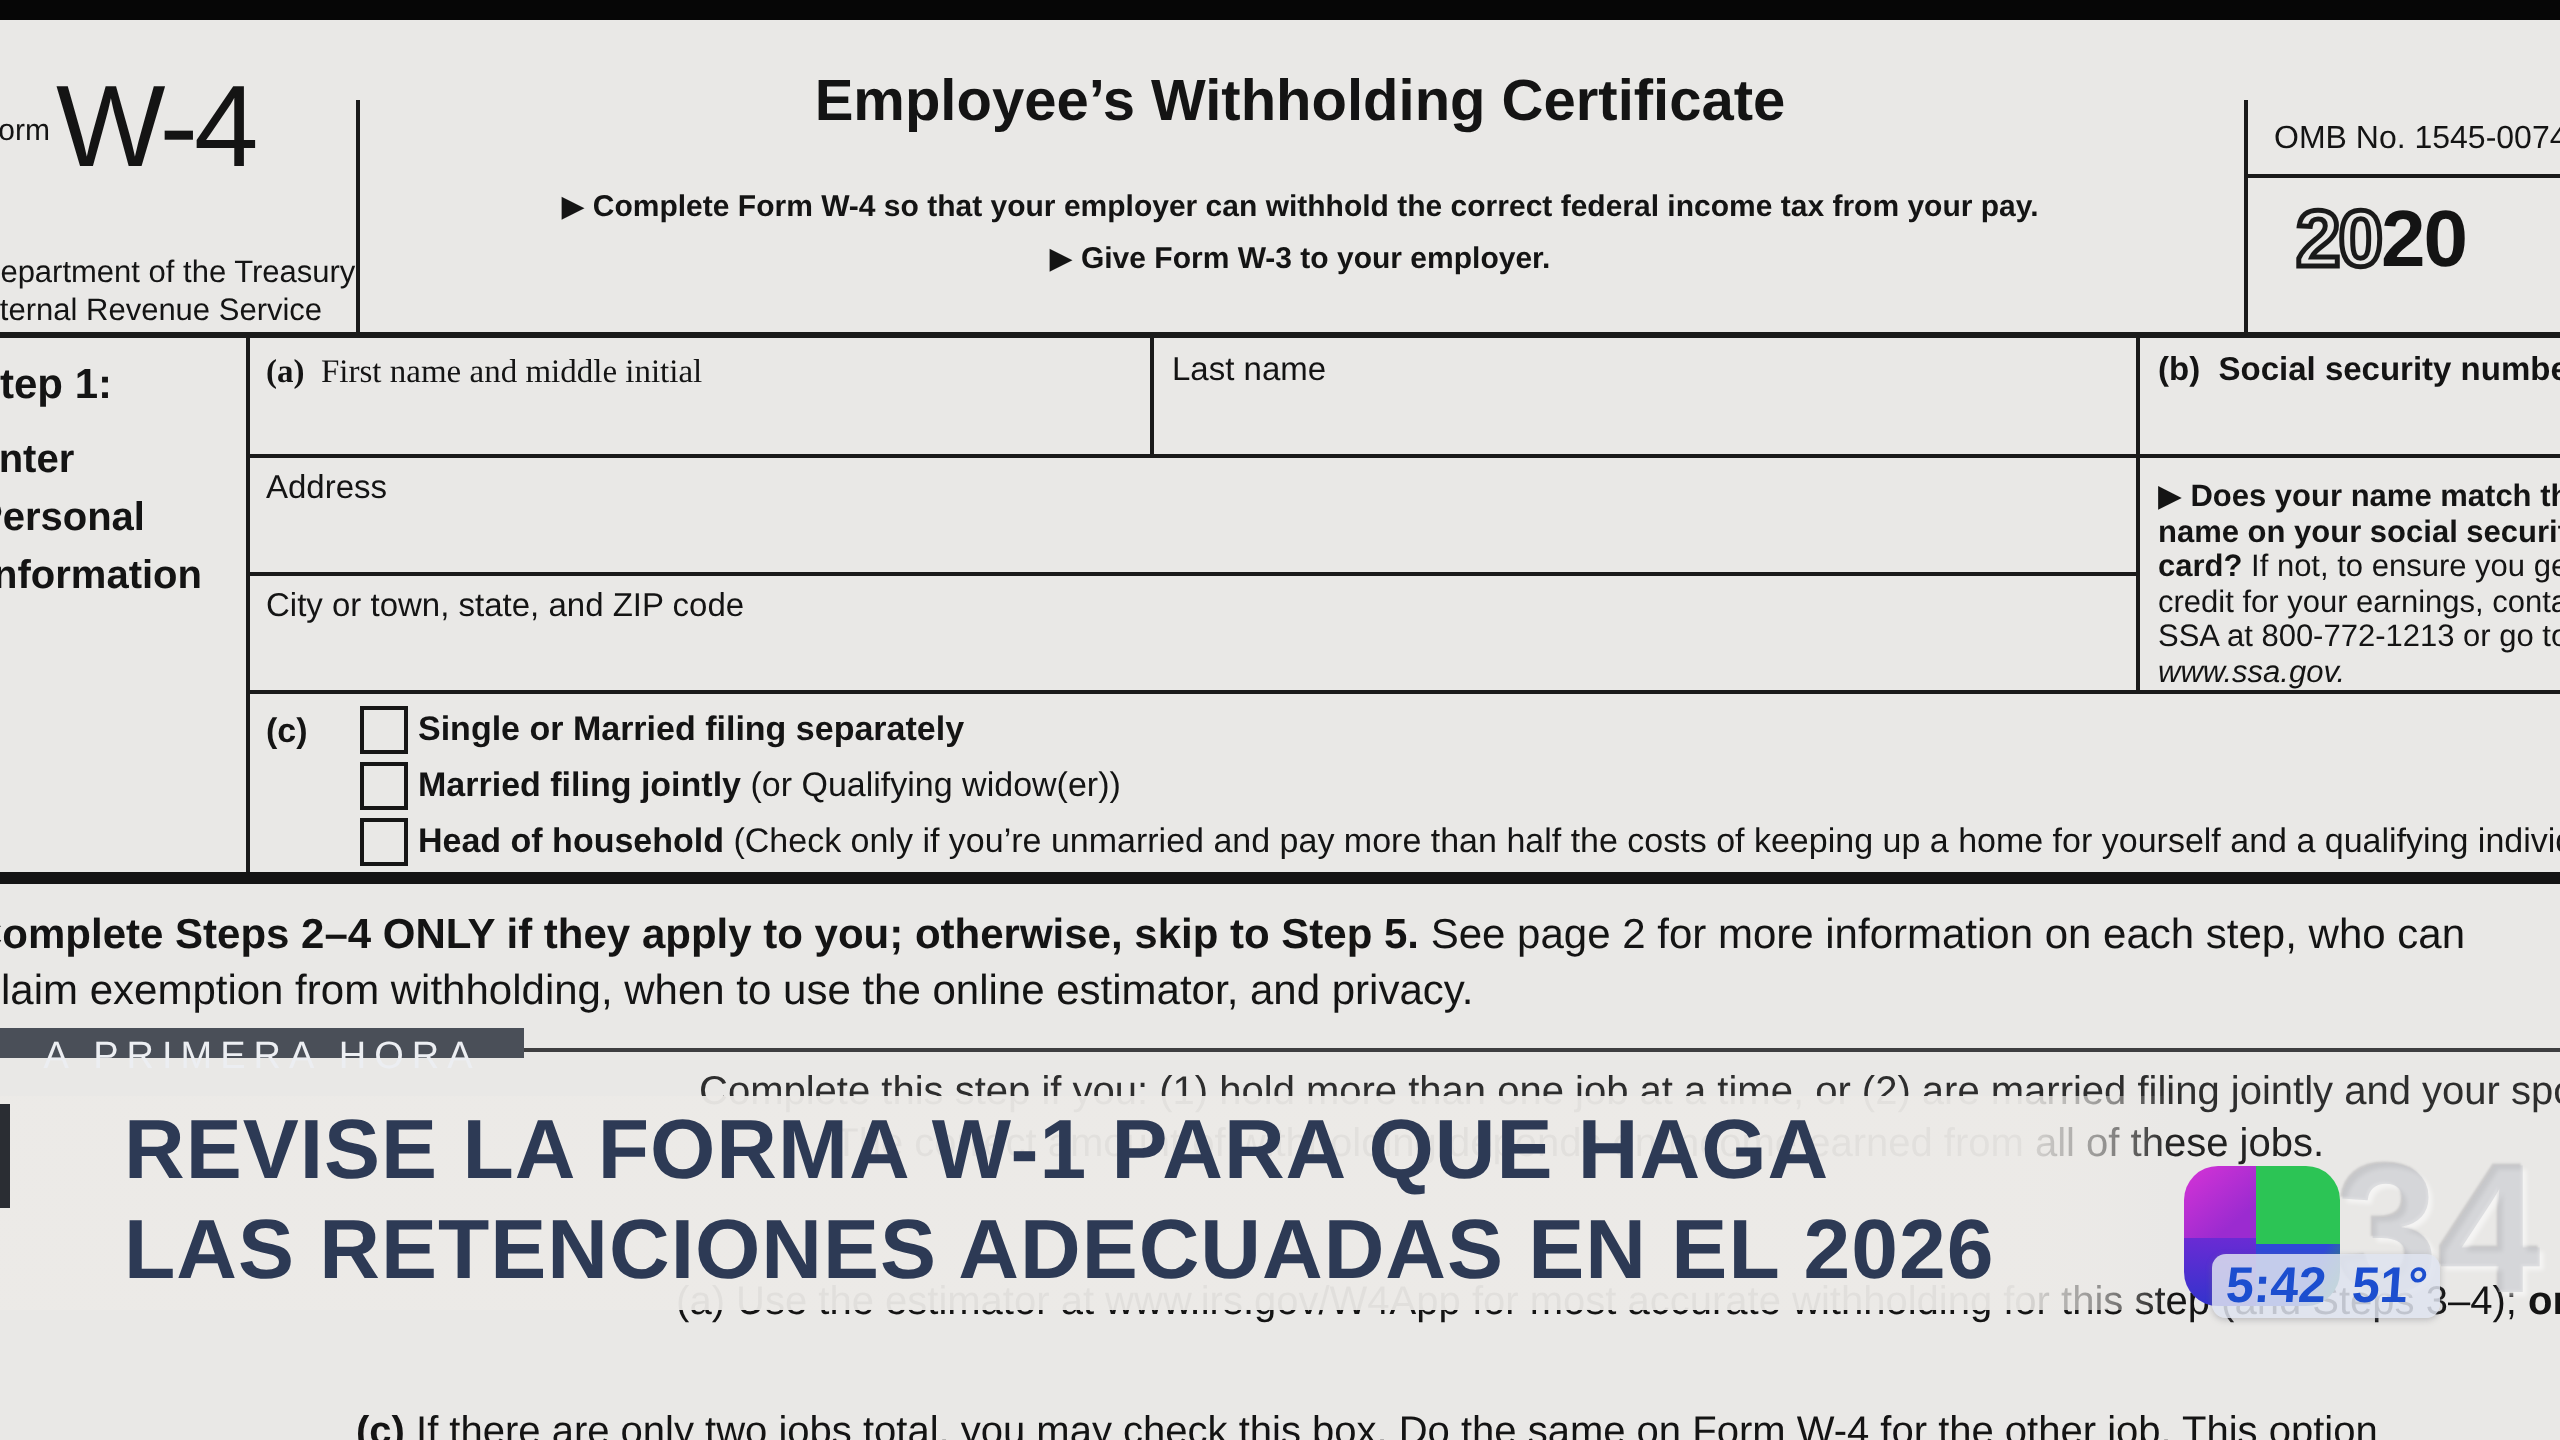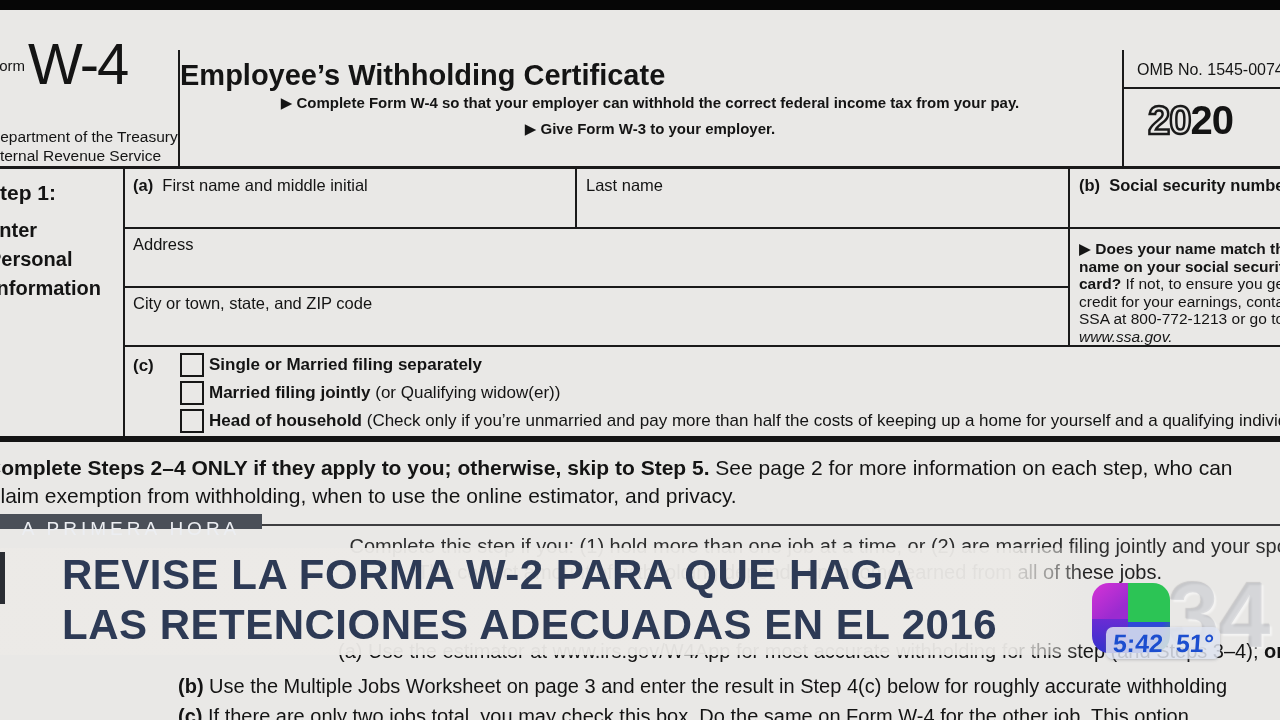--- a/index.html
+++ b/index.html
@@ -7,21 +7,21 @@
           background:#e9e8e6;font-family:"Liberation Sans","DejaVu Sans",sans-serif;color:#141414;}
   .abs{position:absolute;white-space:nowrap;}
   .b{font-weight:bold;}
   .line{position:absolute;background:#1a1a1a;}
   
   .topbar{position:absolute;left:0;top:0;width:1280px;height:10px;background:#060606;z-index:10;}
   .form-word{left:-10px;top:57px;font-size:15px;}
   .w4{left:28px;top:30px;font-size:58px;font-weight:normal;letter-spacing:-2px;}
   .agency1{left:-11px;top:128px;font-size:15.5px;}
   .agency2{left:-13px;top:147px;font-size:15.5px;}
-  .title{left:180px;top:59px;width:940px;text-align:left;font-size:29px;font-weight:bold;}
+  .title{left:180px;top:35px;width:940px;text-align:center;font-size:29px;font-weight:bold;}
   .bullet{left:180px;width:940px;text-align:center;font-size:15px;font-weight:bold;}
   .omb{left:1137px;top:61px;font-size:16px;}
   .year{left:1148px;top:98px;font-size:40px;font-weight:bold;letter-spacing:-1px;}
   .year .outline{color:#e9e8e6;-webkit-text-stroke:2.5px #1a1a1a;}
   
   .stp{font-weight:bold;}
   .fieldlab{font-size:16.5px;}
   .notes{left:1079px;top:240px;font-size:15.5px;line-height:17.6px;}
   .notes div{white-space:nowrap;}
   .cb{position:absolute;width:20px;height:20px;border:2.5px solid #161616;background:transparent;}
@@ -83,21 +83,21 @@
   <div class="abs stp" style="left:-9px;top:277px;font-size:20px;">Information</div>
 
   <div class="line" style="left:123px;top:168px;width:2px;height:271px;"></div>
   <div class="line" style="left:575px;top:168px;width:2px;height:60px;"></div>
   <div class="line" style="left:1068px;top:168px;width:2px;height:178px;"></div>
   <div class="line" style="left:123px;top:227px;width:1157px;height:2px;"></div>
   <div class="line" style="left:123px;top:286px;width:947px;height:2px;"></div>
   <div class="line" style="left:123px;top:345px;width:1157px;height:2px;"></div>
   <div class="thick"></div>
 
-  <div class="abs fieldlab" style="left:133px;top:176px;">
+  <div class="abs fieldlab" style="left:133px;top:176px;font-family:Liberation Serif, serif;">
     <span class="b">(a)</span>&nbsp;&nbsp;<span>First name and middle initial</span>
   </div>
   <div class="abs fieldlab" style="left:586px;top:176px;">Last name</div>
   <div class="abs fieldlab b" style="left:1079px;top:176px;">
     <span>(b)</span>&nbsp;&nbsp;<span>Social security number</span>
   </div>
   <div class="abs fieldlab" style="left:133px;top:235px;">Address</div>
   <div class="abs fieldlab" style="left:133px;top:294px;">City or town, state, and ZIP code</div>
 
   <div class="abs notes">
@@ -124,33 +124,30 @@
   <div class="abs s24" style="left:-14px;top:456px;">
     <span class="b">Complete Steps 2–4 ONLY if they apply to you; otherwise, skip to Step 5.</span><span> See page 2 for more information on each step, who can</span>
   </div>
   <div class="abs s24" style="left:-10px;top:484px;">claim exemption from withholding, when to use the online estimator, and privacy.</div>
 
   <div class="abs ghost" style="right:-40px;top:535px;">Complete this step if you: (1) hold more than one job at a time, or (2) are married filing jointly and your spouse</div>
   <div class="abs ghost" style="right:118px;top:561px;color:#222;">The correct amount of withholding depends on income earned from all of these jobs.</div>
   <div class="abs botline" style="right:-4px;top:640px;">
     <span>(a) Use the estimator at www.irs.gov/W4App for most accurate withholding for this step (and Steps 3–4); </span><span class="b">or</span>
   </div>
-  <div class="abs botline" style="left:178px;top:675px;">
-    <span class="b">(b)</span><span> Use the Multiple Jobs Worksheet on page 3 and enter the result in Step 4(c) below for roughly accurate withholding</span>
-  </div>
   <div class="abs botline" style="left:178px;top:705px;">
     <span class="b">(c)</span><span> If there are only two jobs total, you may check this box. Do the same on Form W-4 for the other job. This option</span>
   </div>
 
   <div class="abs kicker">A PRIMERA HORA</div>
   <div class="rule"></div>
   <div class="abs banner"></div>
   <div class="edgenotch"></div>
-  <div class="abs headline" style="left:62px;top:551px;">REVISE LA FORMA W-2 PARA QUE HAGA</div>
-  <div class="abs headline" style="left:62px;top:601px;">LAS RETENCIONES ADECUADAS EN EL 2016</div>
+  <div class="abs headline" style="left:62px;top:551px;">REVISE LA FORMA W-1 PARA QUE HAGA</div>
+  <div class="abs headline" style="left:62px;top:601px;">LAS RETENCIONES ADECUADAS EN EL 2026</div>
 
   <div class="logo">
     <div class="q-tl"></div>
     <div class="q-tr"></div>
     <div class="q-bl"></div>
     <div class="q-br"></div>
   </div>
   <div class="abs ch34">34</div>
   <div class="pill">
     <span>5:42</span>

